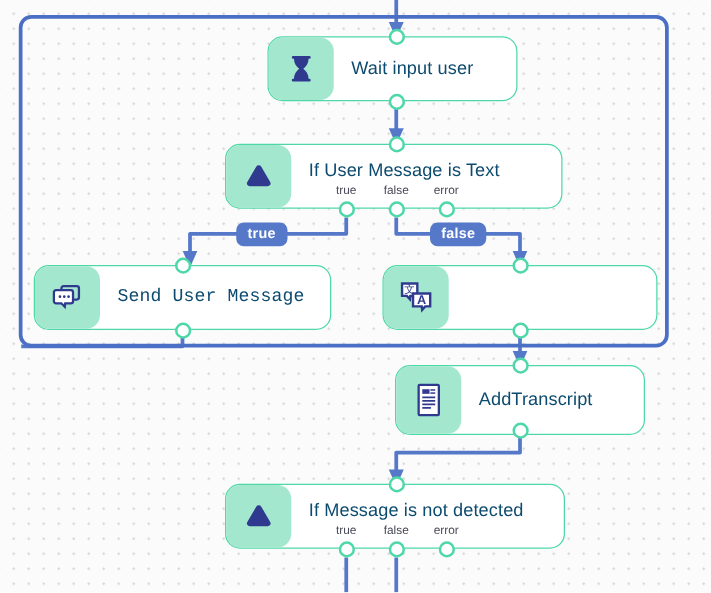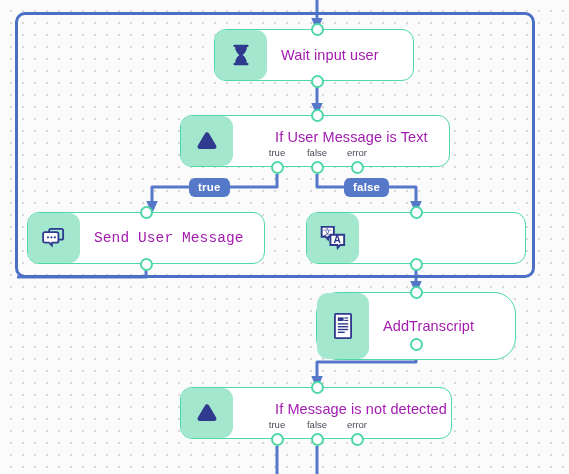--- a/index.html
+++ b/index.html
@@ -51,28 +51,27 @@
     display: flex;
     align-items: center;
     justify-content: center;
   }
   .node-label {
     flex: 1 1 auto;
     display: flex;
     align-items: center;
     padding-left: 14px;
     font-size: 14.5px;
-    color: #a21caf;
+    color: #0c4a6e;
     letter-spacing: 0.1px;
     white-space: nowrap;
   }
   .node.has-ports .node-label {
     align-items: flex-start;
     padding-top: 13px;
-    margin-left: 28px;
   }
   
   .port {
     position: absolute;
     width: 13px;
     height: 13px;
     box-sizing: border-box;
     border: 2px solid #4ed8a8;
     border-radius: 50%;
     background: #ffffff;
@@ -191,21 +190,21 @@
         <path d="M3.4 3.6 h11.4 v9.2 h-5.2 l-0.3 2.5 -2.3 -2.5 h-3.6 z" fill="#ffffff" stroke="#2f3a8f" stroke-width="1.8"></path>
         <text x="9.0" y="11.0" font-family="'Liberation Sans', sans-serif" font-size="8" fill="#2f3a8f" text-anchor="middle">文</text>
         <path d="M11.6 11.0 h12.8 v9.6 h-3.7 l-2.3 2.6 -0.3 -2.6 h-6.5 z" fill="#ffffff" stroke="#2f3a8f" stroke-width="1.8"></path>
         <text x="18.0" y="19.0" font-family="'Liberation Sans', sans-serif" font-size="9.5" font-weight="bold" fill="#2f3a8f" text-anchor="middle">A</text>
       </svg>
     </div>
   </div>
   <div class="port" style="left:409.5px; top:205.5px;"></div>
   <div class="port" style="left:409.5px; top:257.5px;"></div>
 
-  <div class="node" style="left:316px; top:292px; width:200px; height:68px;border-radius:22px;">
+  <div class="node" style="left:316px; top:292px; width:200px; height:56px;">
     <div class="node-icon">
       <svg class="icon-svg" width="24" height="28" viewBox="0 0 20 26">
         <rect x="2.5" y="1.8" width="15" height="22.4" rx="0.8" fill="#ffffff" stroke="#2f3a8f" stroke-width="1.7"></rect>
         <rect x="5.2" y="5.0" width="5.4" height="3.4" fill="#2f3a8f"></rect>
         <rect x="11.2" y="5.0" width="3.6" height="1.1" fill="#2f3a8f"></rect>
         <rect x="11.2" y="7.3" width="3.6" height="1.1" fill="#2f3a8f"></rect>
         <rect x="5.2" y="10.4" width="9.6" height="1.3" fill="#2f3a8f"></rect>
         <rect x="5.2" y="13.0" width="9.6" height="1.3" fill="#2f3a8f"></rect>
         <rect x="5.2" y="15.6" width="9.6" height="1.3" fill="#2f3a8f"></rect>
         <rect x="5.2" y="18.2" width="6.4" height="1.3" fill="#2f3a8f"></rect>

